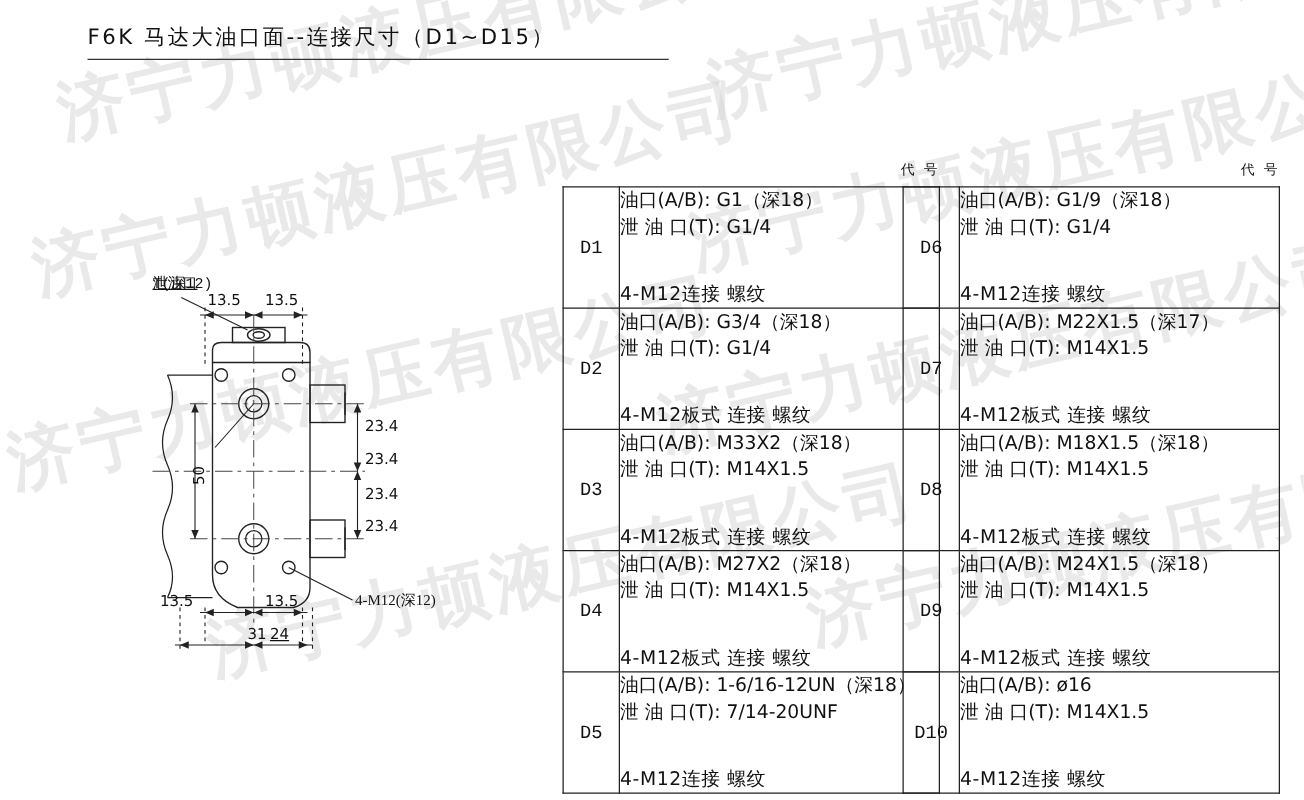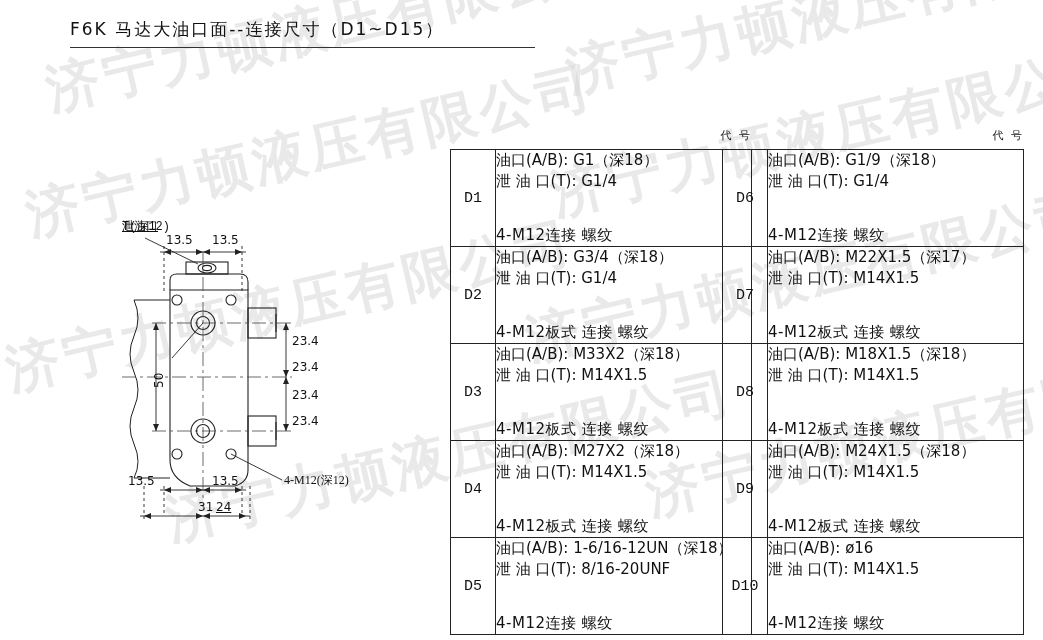--- a/index.html
+++ b/index.html
@@ -284,21 +284,21 @@
         <td class="desc">
           <div class="line">油口(A/B): M27X2（深18）</div>
           <div class="line">泄 油 口(T): M14X1.5</div>
           <div class="line cn">4-M12板式 连接 螺纹</div>
         </td>
       </tr>
       <tr>
         <td class="code">D5</td>
         <td class="desc">
           <div class="line">油口(A/B): 1-6/16-12UN（深18）</div>
-          <div class="line">泄 油 口(T): 8/16-20UNF</div>
+          <div class="line">泄 油 口(T): 7/14-20UNF</div>
           <div class="line cn">4-M12连接 螺纹</div>
         </td>
       </tr>
     </tbody>
   </table>
 </div>
 
 <div class="table-block" id="table-right">
   <div class="tbl-head">代 号</div>
   <table class="spec">

